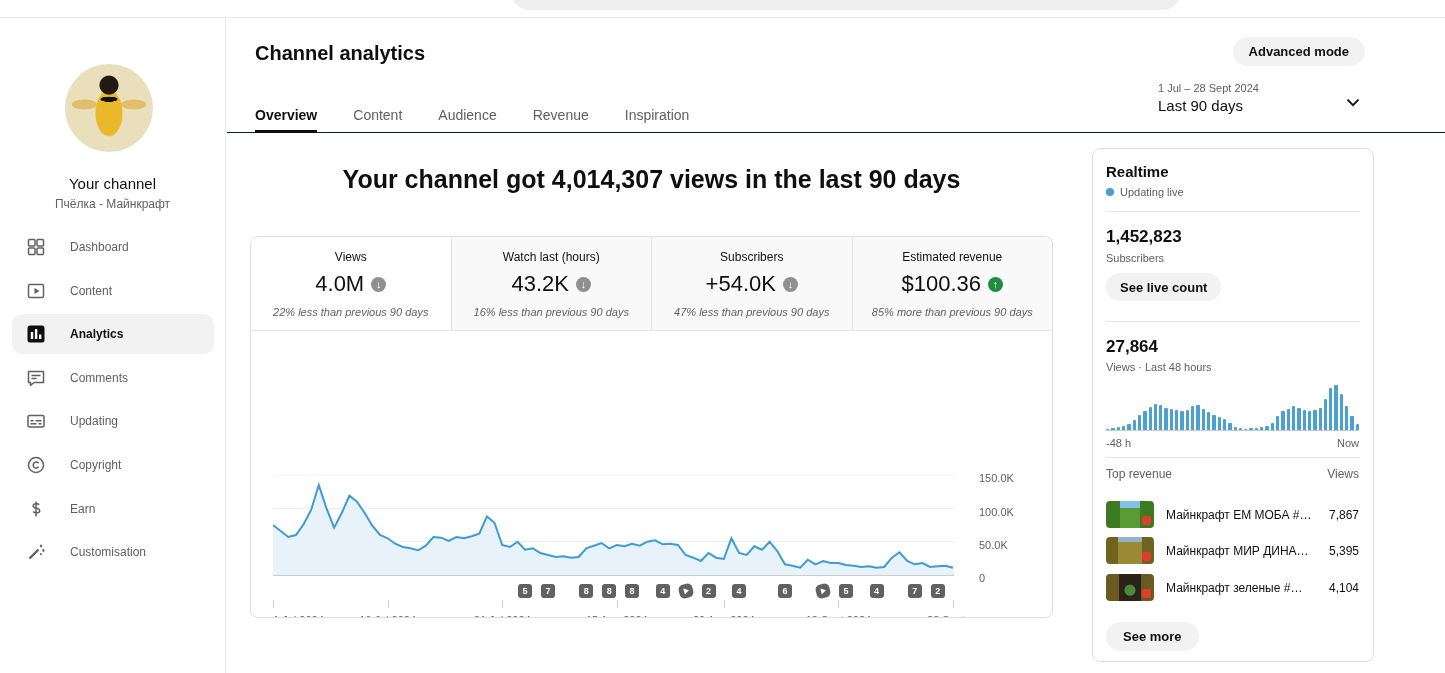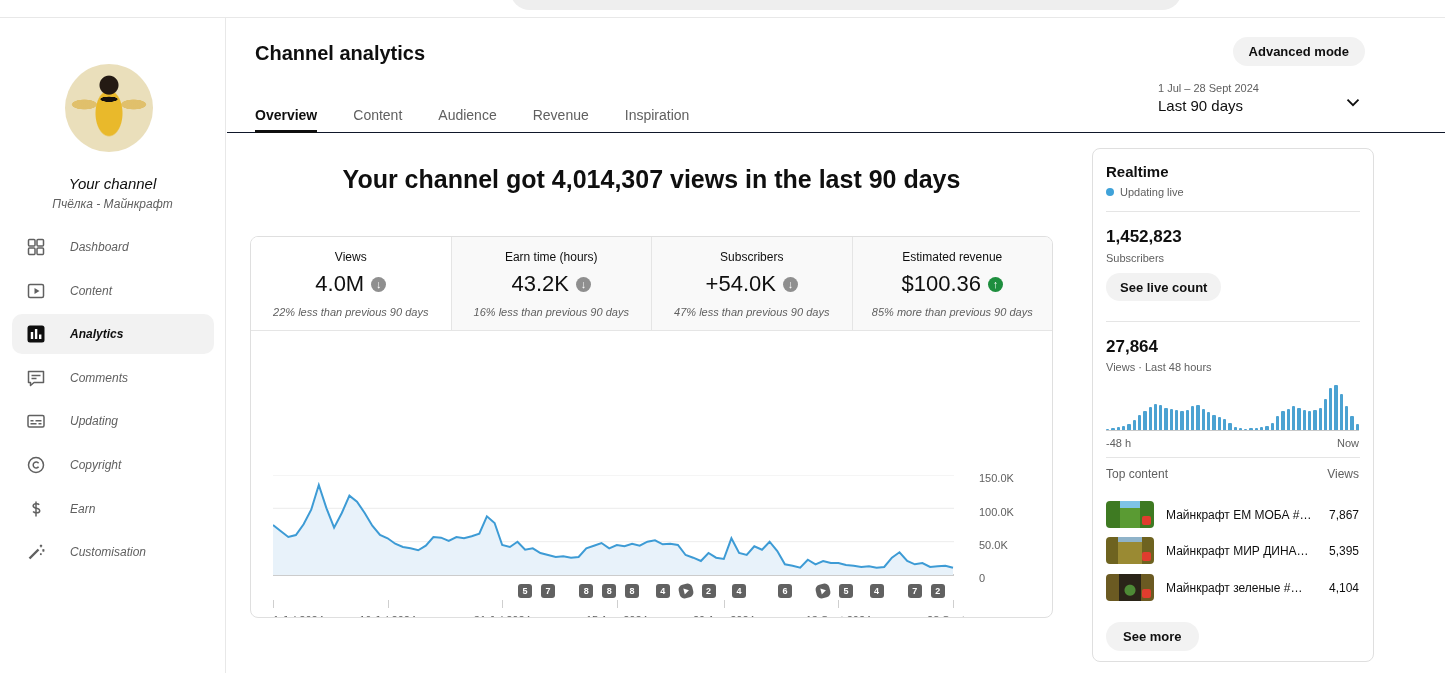--- a/index.html
+++ b/index.html
@@ -5,21 +5,21 @@
   * { margin:0; padding:0; box-sizing:border-box; }
   html,body { background:#fff; }
   body { font-family:"Liberation Sans", sans-serif; color:#0f0f0f; }
   .page { position:relative; width:1445px; height:673px; background:#fff; overflow:hidden; }
 
   
   .topbar { position:absolute; top:0; left:0; right:0; height:18px; background:#fff; border-bottom:1px solid #e8e8e8; z-index:5; }
   .search-pill { position:absolute; left:510px; top:-30px; width:672px; height:40px; background:#eeeeee; border-radius:20px; }
 
   
-  .sidebar { position:absolute; top:18px; left:0; bottom:0; width:226px; background:#fff; border-right:1px solid #e8e8e8;font-style:italic; }
+  .sidebar { position:absolute; top:18px; left:0; bottom:0; width:226px; background:#fff; border-right:1px solid #e8e8e8; }
   .avatar { position:absolute; left:65px; top:46px; width:88px; height:88px; border-radius:50%;
     background:
       radial-gradient(circle at 50% 24%, #241a13 0 9px, transparent 10px),
       radial-gradient(ellipse 26px 8px at 50% 40%, #17120d 0 8px, transparent 9px),
       radial-gradient(ellipse 13px 22px at 50% 56%, #e9b92b 0 13px, transparent 14px),
       radial-gradient(ellipse 33px 11px at 50% 66%, #1a1410 0 11px, transparent 12px),
       radial-gradient(ellipse 30px 12px at 22% 46%, rgba(216,166,42,.55) 0 12px, transparent 13px),
       radial-gradient(ellipse 30px 12px at 78% 46%, rgba(216,166,42,.55) 0 12px, transparent 13px),
       #eadfbb; }
   .channel-name { position:absolute; top:157px; left:0; width:100%; text-align:center; font-size:15px; color:#0f0f0f; }
@@ -219,21 +219,21 @@
     <div class="stats-row">
       <div class="stat-cell selected">
         <div class="stat-label">Views</div>
         <div class="stat-value-row">
             <span class="stat-value">4.0M</span>
             <span class="trend-circle trend-down">↓</span>
           </div>
         <div class="stat-note">22% less than previous 90 days</div>
       </div>
       <div class="stat-cell">
-        <div class="stat-label">Earn time (hours)</div>
+        <div class="stat-label">Watch last (hours)</div>
         <div class="stat-value-row">
             <span class="stat-value">43.2K</span>
             <span class="trend-circle trend-down">↓</span>
           </div>
         <div class="stat-note">16% less than previous 90 days</div>
       </div>
       <div class="stat-cell">
         <div class="stat-label">Subscribers</div>
         <div class="stat-value-row">
             <span class="stat-value">+54.0K</span>
@@ -369,21 +369,21 @@
         <div class="rt-bar" style="height: 23.5227px;"></div>
         <div class="rt-bar" style="height: 14.3182px;"></div>
         <div class="rt-bar" style="height: 6.13636px;"></div>
       </div>
     <div class="rt-axis">
       <span>-48 h</span>
       <span>Now</span>
     </div>
     <div class="rt-div" style="top:308px"></div>
     <div class="tc-header">
-      <span>Top content</span>
+      <span>Top revenue</span>
       <span>Views</span>
     </div>
 
     <div class="tc-row" style="top:352px">
       <div class="tc-thumb thumb-0"></div>
       <div class="tc-title">Майнкрафт ЕМ МОБА #…</div>
       <div class="tc-views">7,867</div>
     </div>
     <div class="tc-row" style="top:388px">
       <div class="tc-thumb thumb-1"></div>

